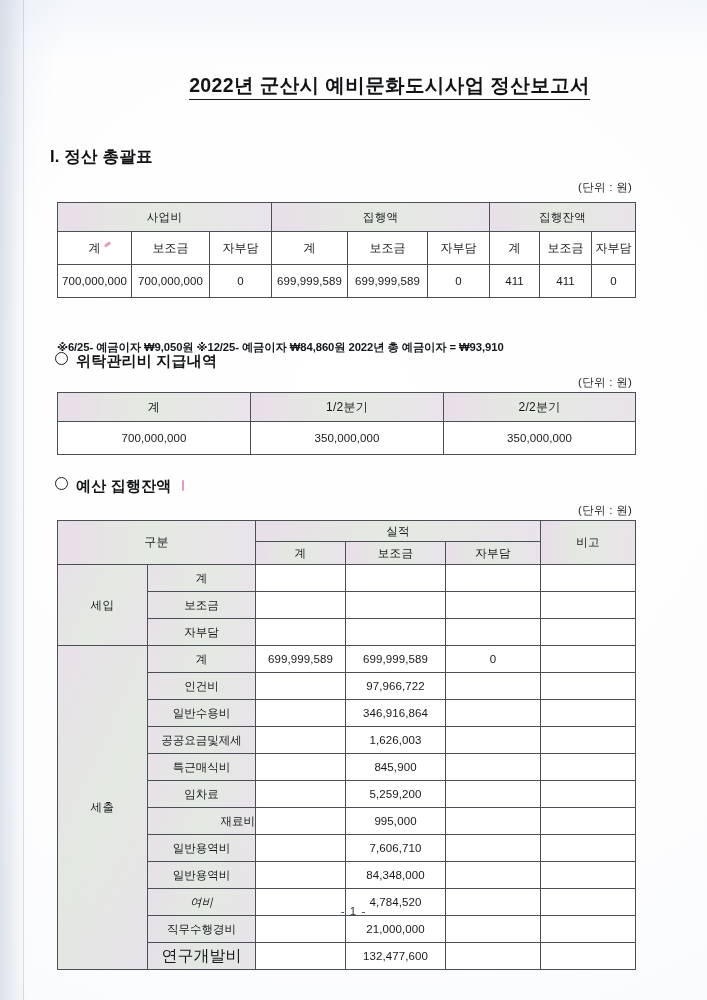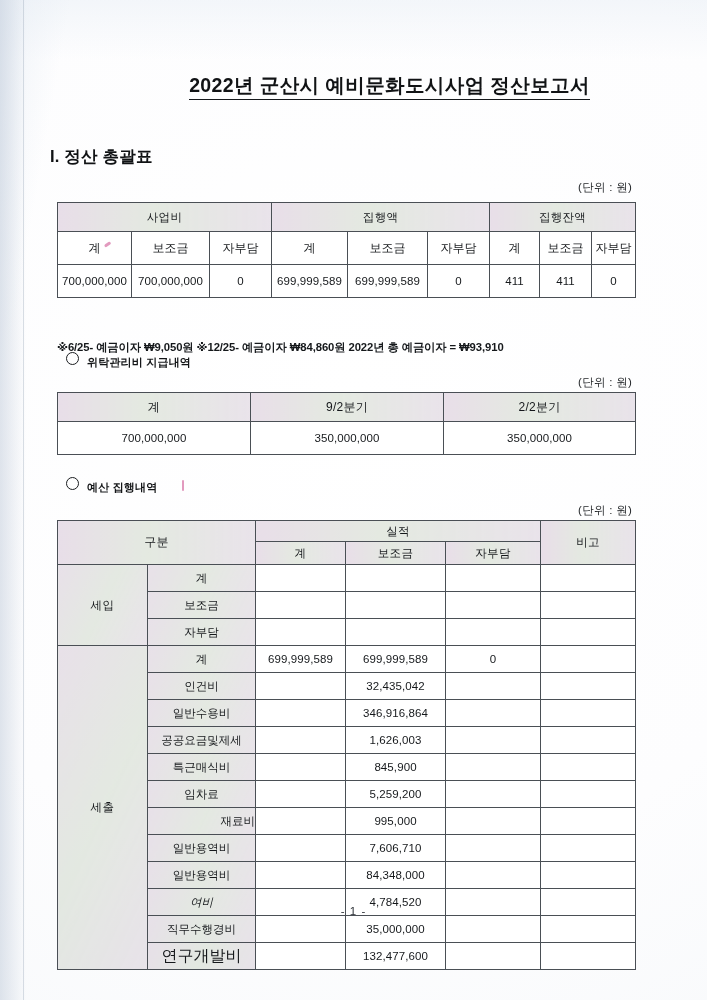--- a/index.html
+++ b/index.html
@@ -69,22 +69,22 @@
   .sec-h1 {
     position: absolute;
     left: 50px;
     font-size: 16.5px;
     font-weight: bold;
     color: #101214;
     letter-spacing: 0.2px;
   }
   .sec-h2 {
     position: absolute;
-    left: 66px;
-    font-size: 11px;
+    left: 55px;
+    font-size: 15px;
     font-weight: bold;
     color: #121416;
     letter-spacing: 0.2px;
   }
   .sec-h2 .ring {
     display: inline-block;
     width: 11px;
     height: 11px;
     border: 1.4px solid #1a1d20;
     border-radius: 50%;
@@ -247,33 +247,33 @@
 
   <table class="doc outer" id="table-2" style="left:57px; top:392px; width:578px;">
     <colgroup>
         <col style="width:193px">
         <col style="width:193px">
         <col style="width:192px">
       </colgroup>
     <tbody id="t2-body">
         <tr>
           <td class="hdr" style="height: 28px; font-size: 12px;">계</td>
-          <td class="hdr" style="height: 28px; font-size: 12px;">9/2분기</td>
+          <td class="hdr" style="height: 28px; font-size: 12px;">1/2분기</td>
           <td class="hdr" style="height: 28px; font-size: 12px;">2/2분기</td>
         </tr>
         <tr>
           <td class="num-c bold" style="height: 32px;">700,000,000</td>
           <td class="num-c" style="height: 32px;">350,000,000</td>
           <td class="num-c" style="height: 32px;">350,000,000</td>
         </tr>
       </tbody>
   </table>
 
   <div class="sec-h2" style="top:477px;">
-    <span class="ring"></span><span>예산 집행내역</span>
+    <span class="ring"></span><span>예산 집행잔액</span>
   </div>
   <div class="mark mark-pink" style="left:182px; top:480px; width:2px; height:11px; border-radius:1px;"></div>
 
   <div class="unit" style="left:578px; top:503px;">(단위 : 원)</div>
 
   <table class="doc outer" id="table-3" style="left:57px; top:520px; width:578px;">
     <colgroup>
       <col style="width:90px">
         <col style="width:108px">
       <col style="width:90px">
@@ -318,21 +318,21 @@
           <td class="tint vlabel" rowspan="12">세출</td>
           <td class="tint" style="height: 26px; font-size: 11.5px;">계</td>
           <td class="num-r bold">699,999,589</td>
           <td class="num-r bold">699,999,589</td>
           <td class="num-r bold">0</td>
           <td></td>
         </tr>
         <tr>
           <td class="tint" style="height: 26px; font-size: 11.5px;">인건비</td>
           <td></td>
-          <td class="num-r">32,435,042</td>
+          <td class="num-r">97,966,722</td>
           <td></td>
           <td></td>
         </tr>
         <tr>
           <td class="tint" style="height: 26px; font-size: 11.5px;">일반수용비</td>
           <td></td>
           <td class="num-r">346,916,864</td>
           <td></td>
           <td></td>
         </tr>
@@ -381,21 +381,21 @@
         <tr>
           <td class="tint" style="height: 26px; font-size: 11.5px; font-style: italic;">여비</td>
           <td></td>
           <td class="num-r">4,784,520</td>
           <td></td>
           <td></td>
         </tr>
         <tr>
           <td class="tint" style="height: 26px; font-size: 11.5px; margin-top: 16px;">직무수행경비</td>
           <td></td>
-          <td class="num-r">35,000,000</td>
+          <td class="num-r">21,000,000</td>
           <td></td>
           <td></td>
         </tr>
         <tr>
           <td class="tint" style="height: 26px; font-size: 16px;">연구개발비</td>
           <td></td>
           <td class="num-r">132,477,600</td>
           <td></td>
           <td></td>
         </tr>

